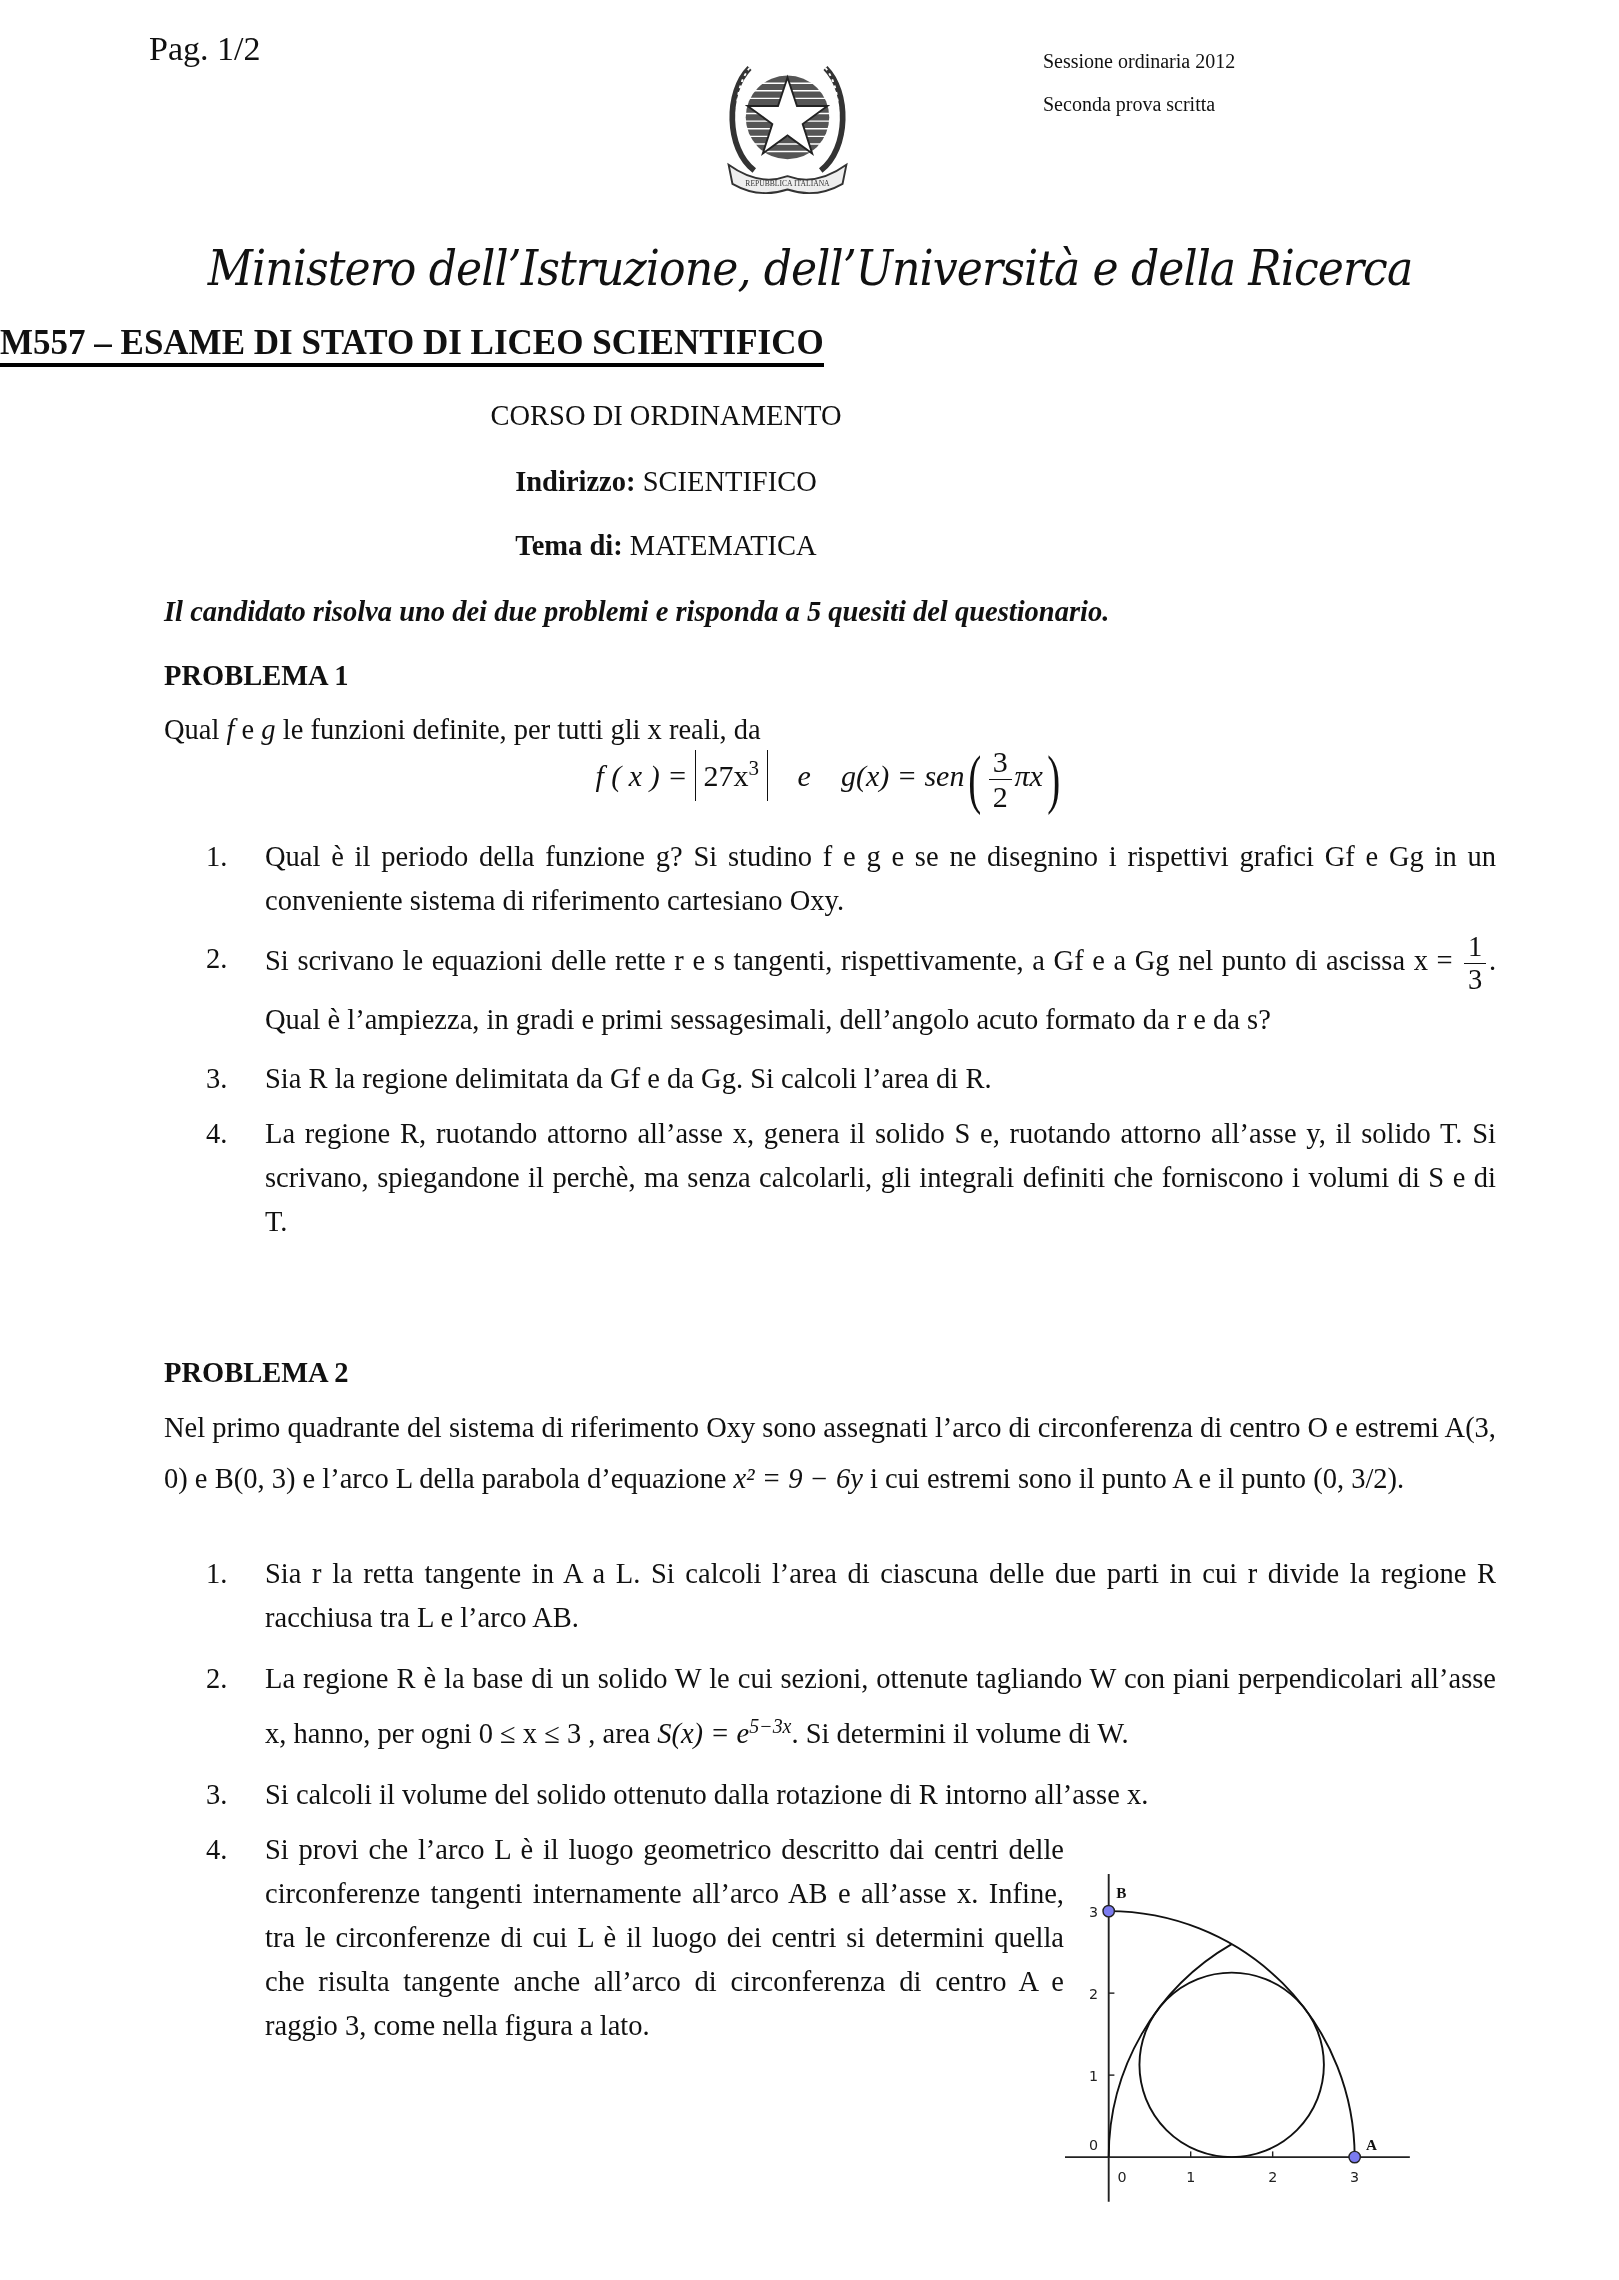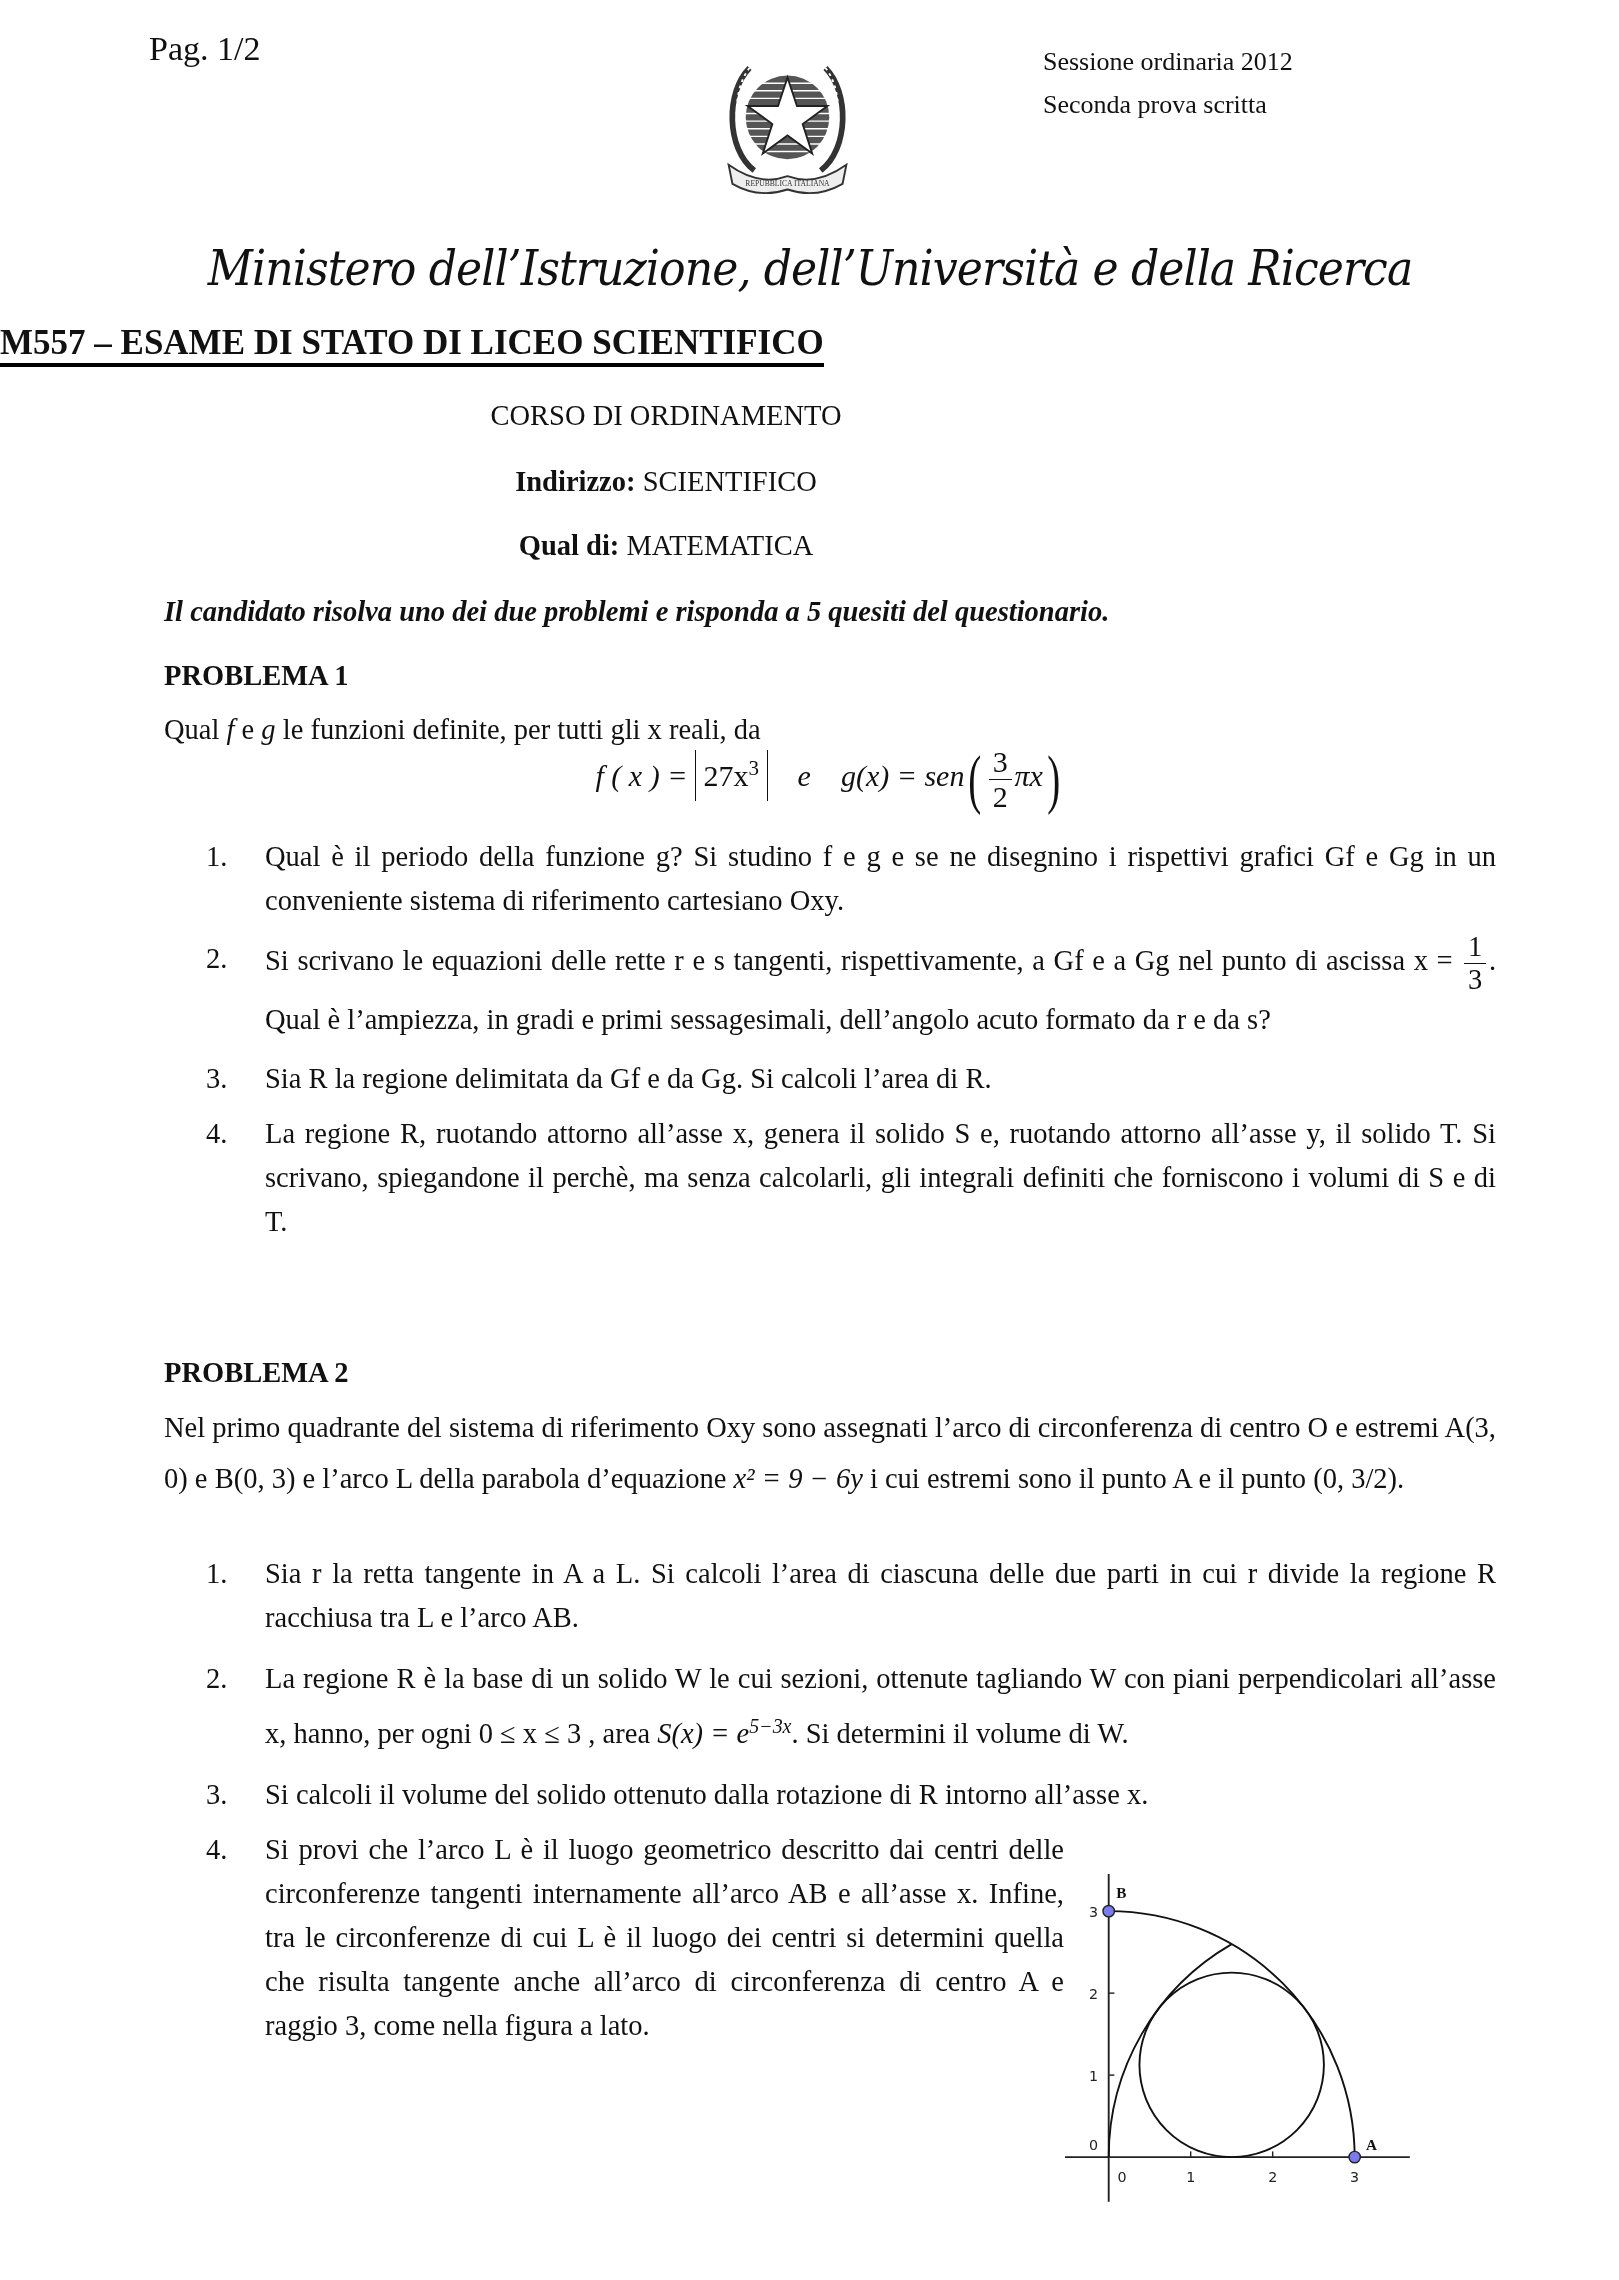--- a/index.html
+++ b/index.html
@@ -1,20 +1,20 @@
 <!DOCTYPE html>
 <html style="font-size:15px"><head>
 <meta charset="utf-8">
 <style>
   html, body { margin:0; padding:0; background:#ffffff; }
   body { width:1620px; height:2281px; position:relative; overflow:hidden;
          font-family:"Liberation Serif", "DejaVu Serif", serif; color:#111; }
   .abs { position:absolute; }
   .hdr-left { left:149px; top:30px; font-size:34px; }
-  .hdr-right { left:1043px; top:40px; font-size:26px; line-height:43px; }
+  .hdr-right { left:1043px; top:40px; font-size:20px; line-height:43px; }
   .emblem { left:721px; top:49px; width:133px; height:150px; }
   .ministry { left:0; width:1620px; top:240px; text-align:center;
               font-family:"DejaVu Serif", serif; font-style:italic; font-size:48px; letter-spacing:-1px;
               transform:scaleX(0.92); transform-origin:center; font-weight:normal; }
   .exam-title { left:0; width:1620px; top:323px; font-size:35px; font-weight:bold; }
   .exam-title span { border-bottom:4.8px solid #000; padding-bottom:1px; }
   .center-line { left:0; width:1332px; text-align:center; font-size:28.5px; }
   .content { left:164px; width:1332px; font-size:28.5px; line-height:44px; }
   .para { text-align:justify; }
   .italic-bold { font-style:italic; font-weight:bold; }
@@ -69,21 +69,21 @@
     <path d="M8 122 Q40 145 70 134 Q100 145 132 122 L128 142 Q100 158 70 148 Q40 158 12 142 Z" fill="#eee" stroke="#333" stroke-width="2"></path>
     <text x="70" y="144" text-anchor="middle" font-size="8" font-family="Liberation Serif, serif" fill="#333">REPUBBLICA ITALIANA</text>
   </svg>
 </div>
 
 <div class="abs ministry">Ministero dell’Istruzione, dell’Università e della Ricerca</div>
 <div class="abs exam-title"><span>M557 – ESAME DI STATO DI LICEO SCIENTIFICO</span></div>
 
 <div class="abs center-line" style="top:400px;">CORSO DI ORDINAMENTO</div>
 <div class="abs center-line" style="top:466px;"><b>Indirizzo:</b><span> SCIENTIFICO</span></div>
-<div class="abs center-line" style="top:530px;"><b>Qual di:</b><span> MATEMATICA</span></div>
+<div class="abs center-line" style="top:530px;"><b>Tema di:</b><span> MATEMATICA</span></div>
 
 <div class="abs content italic-bold" style="top:590px;">Il candidato risolva uno dei due problemi e risponda a 5 quesiti del questionario.</div>
 
 <div class="abs content section-head" style="top:654px;">PROBLEMA 1</div>
 <div class="abs content" style="top:708px;">
   <span>Qual </span><i>f</i><span> e </span><i>g</i><span> le funzioni definite, per tutti gli x reali, da</span>
 </div>
 
 <div class="abs content formula" style="top:747px;">
   <span class="m">f ( x ) =</span>

